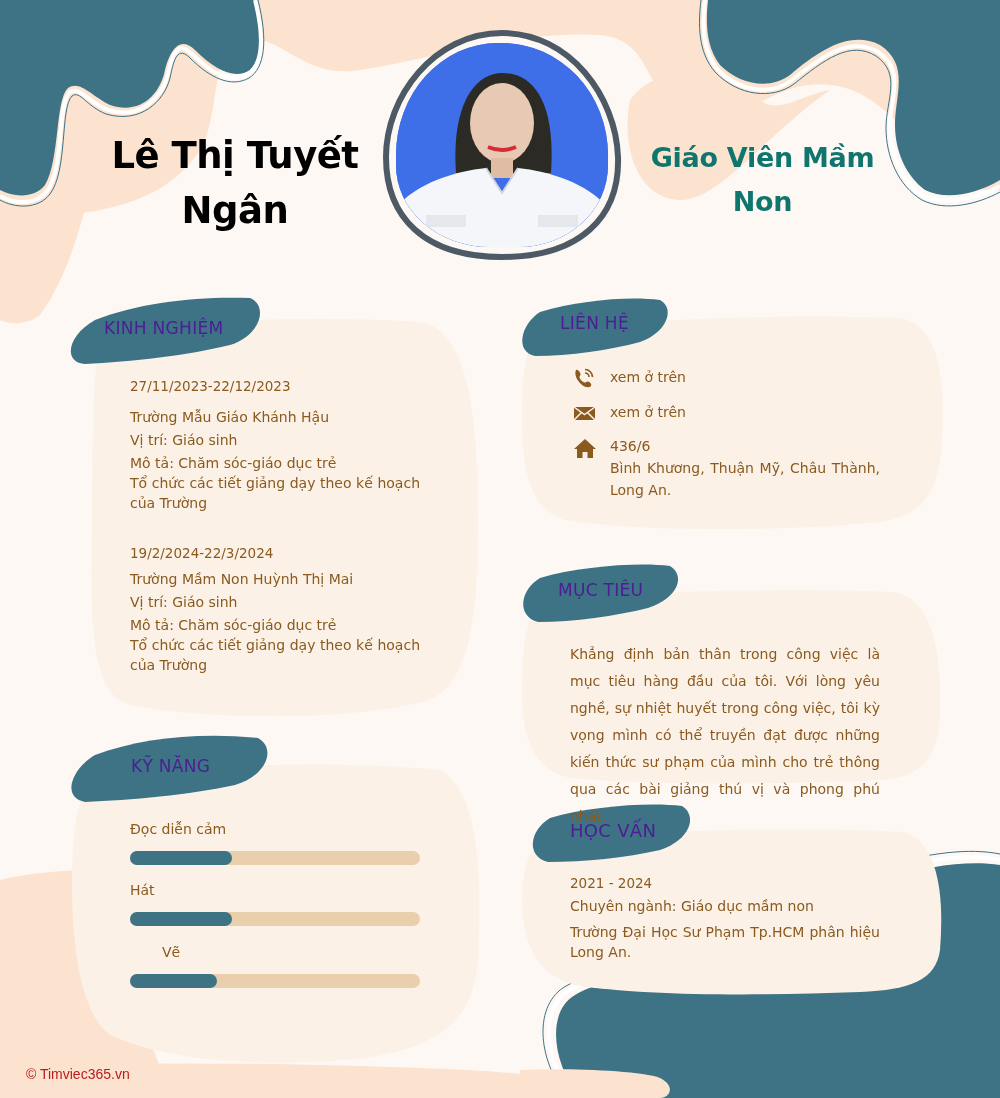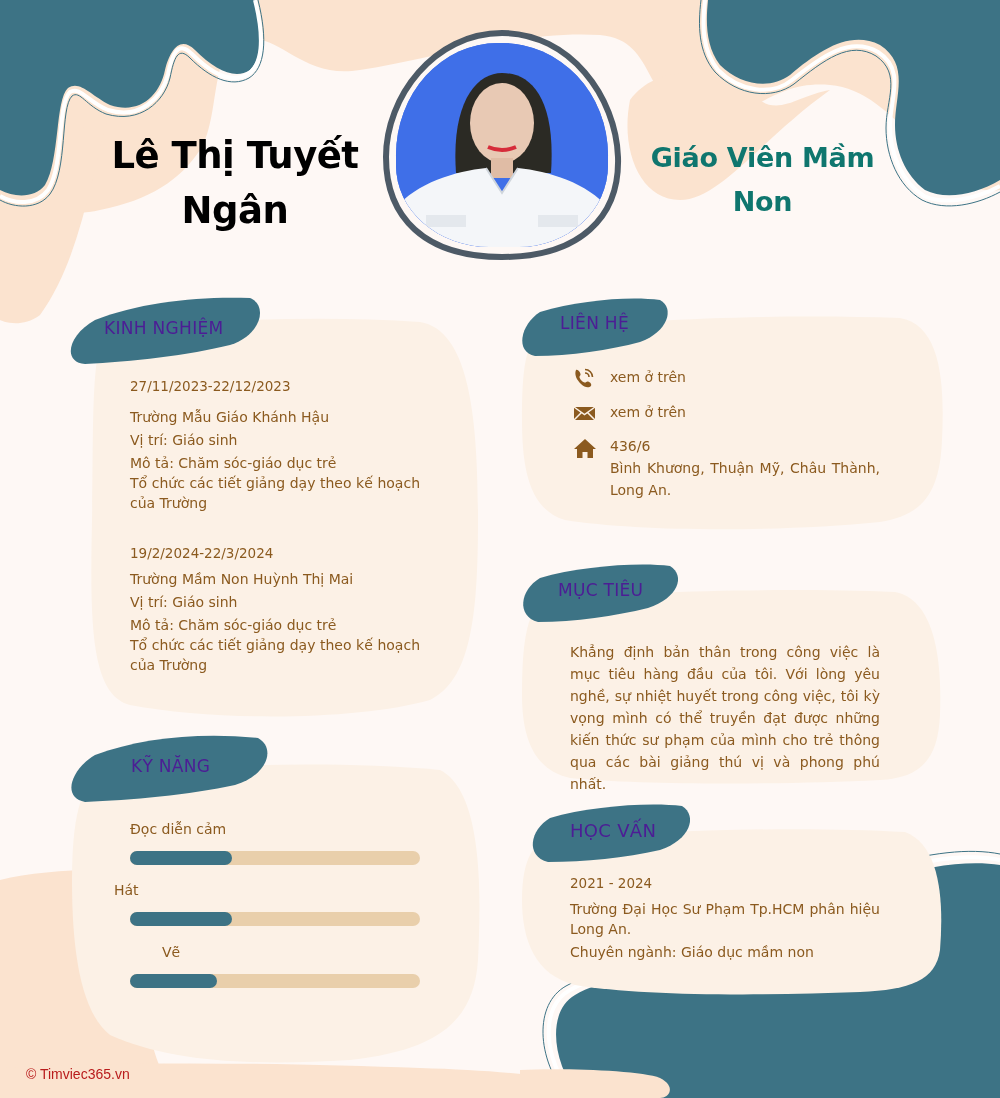--- a/index.html
+++ b/index.html
@@ -100,21 +100,21 @@
     <div class="txt" style="margin-top:3px;">Mô tả: Chăm sóc-giáo dục trẻ</div>
     <div class="txt justify">Tổ chức các tiết giảng dạy theo kế hoạch của Trường</div>
   </div>
 </div>
 
 <div class="abs section-title" style="left:131px;top:756px;">KỸ NĂNG</div>
 <div class="abs txt" style="left:130px;top:819px;">Đọc diễn cảm</div>
 <div class="bar-track" style="top:851px;z-index:2;">
     <div class="bar-fill" style="width:35%;"></div>
   </div>
-<div class="abs txt" style="left:114px;top:880px;">Hát</div>
+<div class="abs txt" style="left:130px;top:880px;">Hát</div>
 <div class="bar-track" style="top:912px;z-index:2;">
     <div class="bar-fill" style="width:35%;"></div>
   </div>
 <div class="abs txt" style="left:130px;top:942px;margin-left:32px;">Vẽ</div>
 <div class="bar-track" style="top:974px;z-index:2;">
     <div class="bar-fill" style="width:30%;"></div>
   </div>
 
 <div class="abs section-title" style="left:560px;top:313px;">LIÊN HỆ</div>
 <div class="contact-row" style="top:367px;z-index:2;">
@@ -137,22 +137,22 @@
   <svg class="icon" viewBox="0 0 26 22" style="margin-top:2px;flex:none;">
     <path d="M13,2 L24,12 L21,12 L21,21 L15.5,21 L15.5,15 L10.5,15 L10.5,21 L5,21 L5,12 L2,12 Z" fill="#8b5a1f"></path>
   </svg>
   <div style="flex:1;">
     <div class="txt" style="line-height:22px;">436/6</div>
     <div class="txt justify" style="line-height:22px;text-align-last:left;">Bình Khương, Thuận Mỹ, Châu Thành, Long An.</div>
   </div>
 </div>
 
 <div class="abs section-title" style="left:558px;top:580px;">MỤC TIÊU</div>
-<div class="abs txt justify" style="left:570px;top:641px;width:310px;line-height:22px;text-align-last:left;">Khẳng định bản thân trong công việc là mục tiêu hàng đầu của tôi. Với lòng yêu nghề, sự nhiệt huyết trong công việc, tôi kỳ vọng mình có thể truyền đạt được những kiến thức sư phạm của mình cho trẻ thông qua các bài giảng thú vị và phong phú nhất.</div>
+<div class="abs txt justify" style="left:570px;top:641px;width:310px;line-height:27px;text-align-last:left;">Khẳng định bản thân trong công việc là mục tiêu hàng đầu của tôi. Với lòng yêu nghề, sự nhiệt huyết trong công việc, tôi kỳ vọng mình có thể truyền đạt được những kiến thức sư phạm của mình cho trẻ thông qua các bài giảng thú vị và phong phú nhất.</div>
 
 <div class="abs section-title" style="left:570px;top:820px;font-size:18px;">HỌC VẤN</div>
 <div class="abs" style="left:570px;top:873px;width:310px;">
   <div class="txt exp-date">2021 - 2024</div>
+  <div class="txt" style="margin-top:3px;">Chuyên ngành: Giáo dục mầm non</div>
   <div class="txt justify" style="margin-top:6px;text-align-last:left;">Trường Đại Học Sư Phạm Tp.HCM phân hiệu Long An.</div>
-  <div class="txt" style="margin-top:3px;">Chuyên ngành: Giáo dục mầm non</div>
 </div>
 
 <div class="abs footer">© Timviec365.vn</div>
 
 </body></html>

